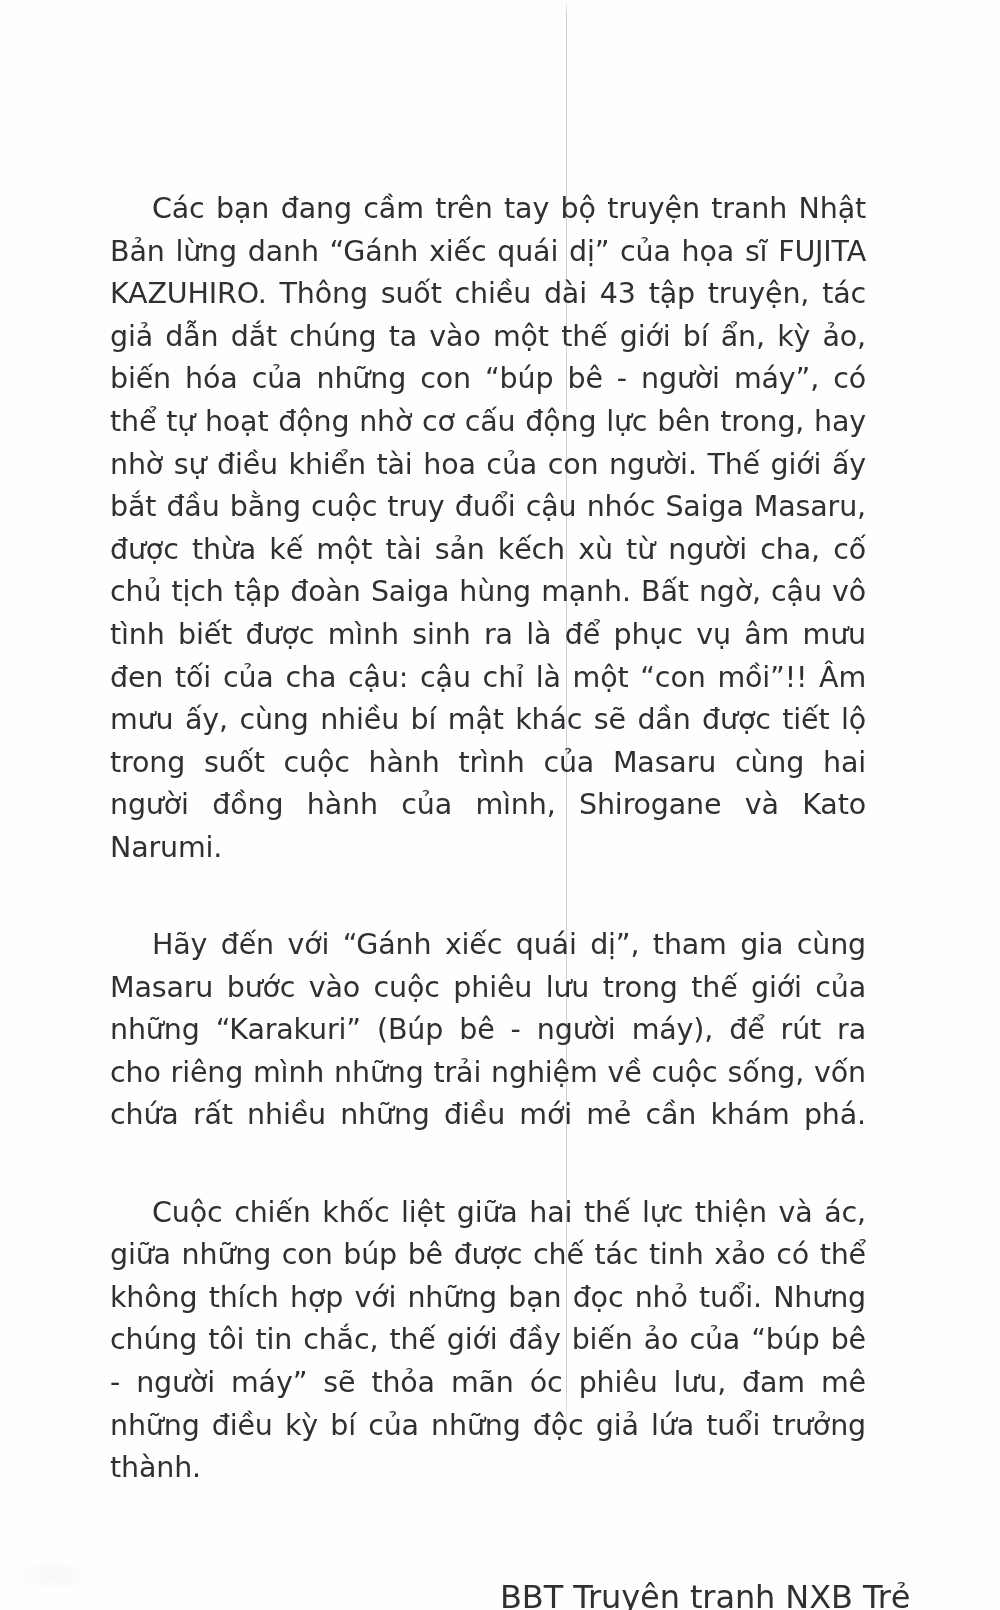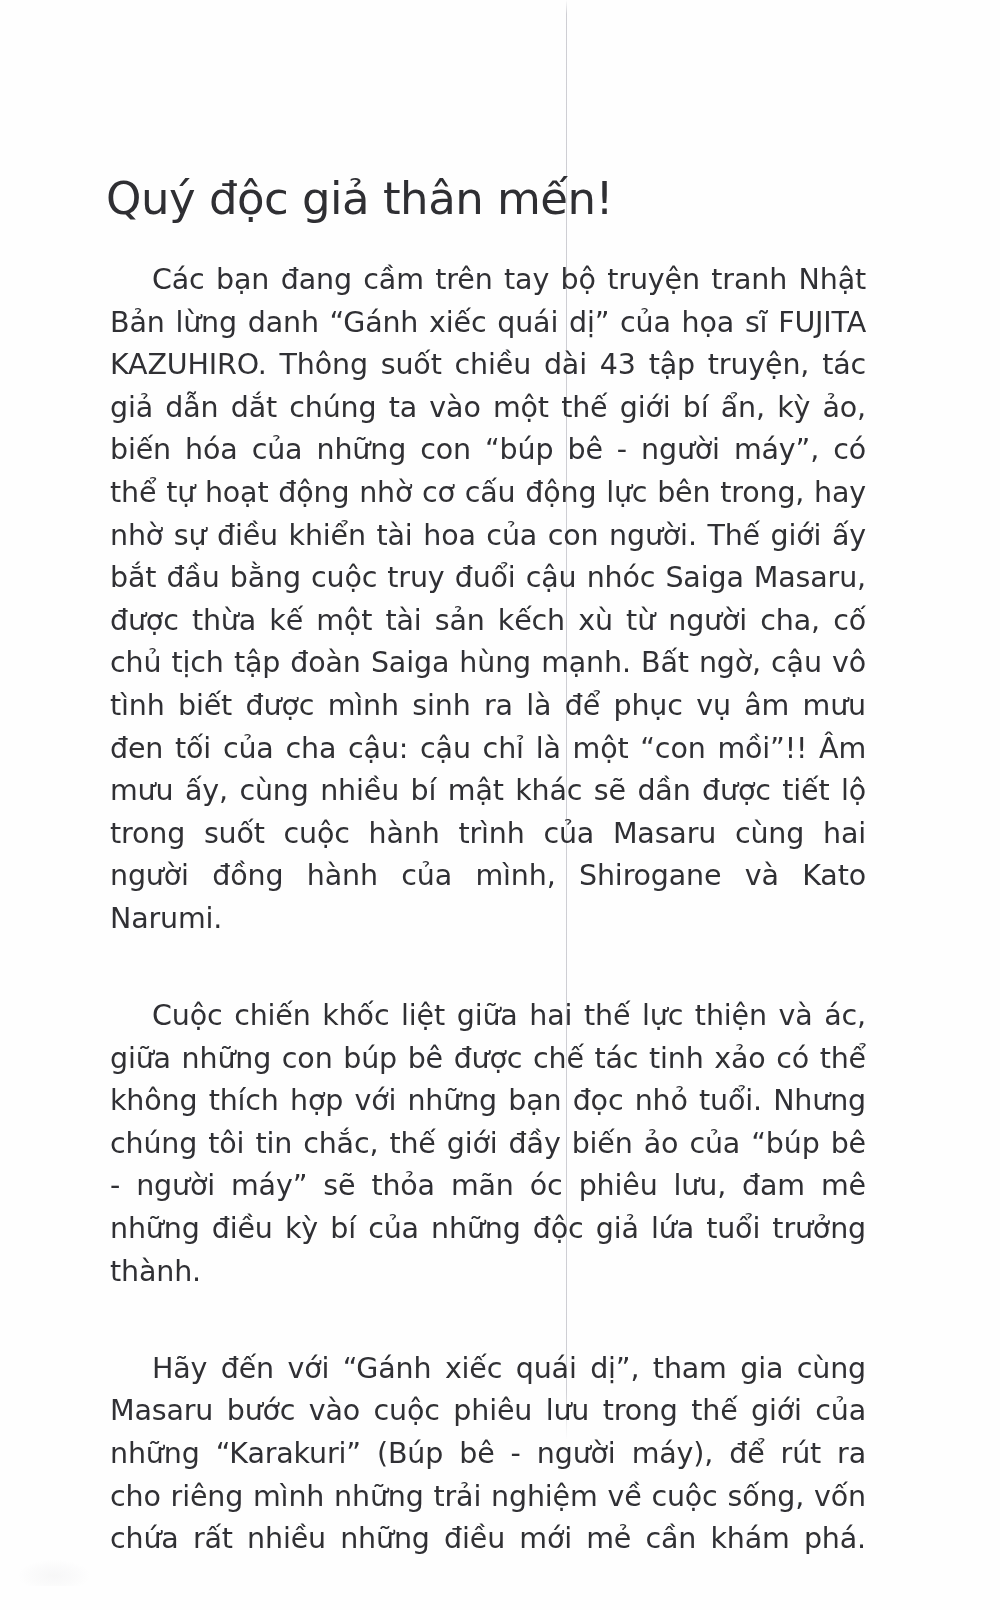--- a/index.html
+++ b/index.html
@@ -115,24 +115,23 @@
 </head>
 <body>
 
 <div class="page">
 
   <div class="gutter-line"></div>
   <div class="scan-smudge"></div>
 
   <div class="content">
 
-    <h1 class="letter-title">Quý độc giả thân mến!</h1>
 
     <p class="letter-body"><span class="indent"></span><span>Các bạn đang cầm trên tay bộ truyện tranh Nhật Bản lừng danh “Gánh xiếc quái dị” của họa sĩ FUJITA KAZUHIRO. Thông suốt chiều dài 43 tập truyện, tác giả dẫn dắt chúng ta vào một thế giới bí ẩn, kỳ ảo, biến hóa của những con “búp bê - người máy”, có thể tự hoạt động nhờ cơ cấu động lực bên trong, hay nhờ sự điều khiển tài hoa của con người. Thế giới ấy bắt đầu bằng cuộc truy đuổi cậu nhóc Saiga Masaru, được thừa kế một tài sản kếch xù từ người cha, cố chủ tịch tập đoàn Saiga hùng mạnh. Bất ngờ, cậu vô tình biết được mình sinh ra là để phục vụ âm mưu đen tối của cha cậu: cậu chỉ là một “con mồi”!! Âm mưu ấy, cùng nhiều bí mật khác sẽ dần được tiết lộ trong suốt cuộc hành trình của Masaru cùng hai người đồng hành của mình, Shirogane và Kato Narumi.</span></p>
 
+    <p class="letter-body"><span class="indent"></span><span>Hãy đến với “Gánh xiếc quái dị”, tham gia cùng Masaru bước vào cuộc phiêu lưu trong thế giới của những “Karakuri” (Búp bê - người máy), để rút ra cho riêng mình những  trải nghiệm về cuộc sống, vốn chứa rất nhiều những điều mới mẻ cần khám phá.</span></p>
+
     <p class="letter-body"><span class="indent"></span><span>Cuộc chiến khốc liệt giữa hai thế lực thiện và ác, giữa những con búp bê được chế tác tinh xảo có thể không thích hợp với những bạn đọc nhỏ tuổi. Nhưng chúng tôi tin chắc, thế giới đầy biến ảo của “búp bê - người máy” sẽ thỏa mãn óc phiêu lưu, đam mê những điều kỳ bí của những độc giả lứa tuổi trưởng thành.</span></p>
-
-    <p class="letter-body"><span class="indent"></span><span>Hãy đến với “Gánh xiếc quái dị”, tham gia cùng Masaru bước vào cuộc phiêu lưu trong thế giới của những “Karakuri” (Búp bê - người máy), để rút ra cho riêng mình những  trải nghiệm về cuộc sống, vốn chứa rất nhiều những điều mới mẻ cần khám phá.</span></p>
 
     <p class="signature">BBT Truyện tranh NXB Trẻ</p>
 
   </div>
 </div>
 
 </body></html>

